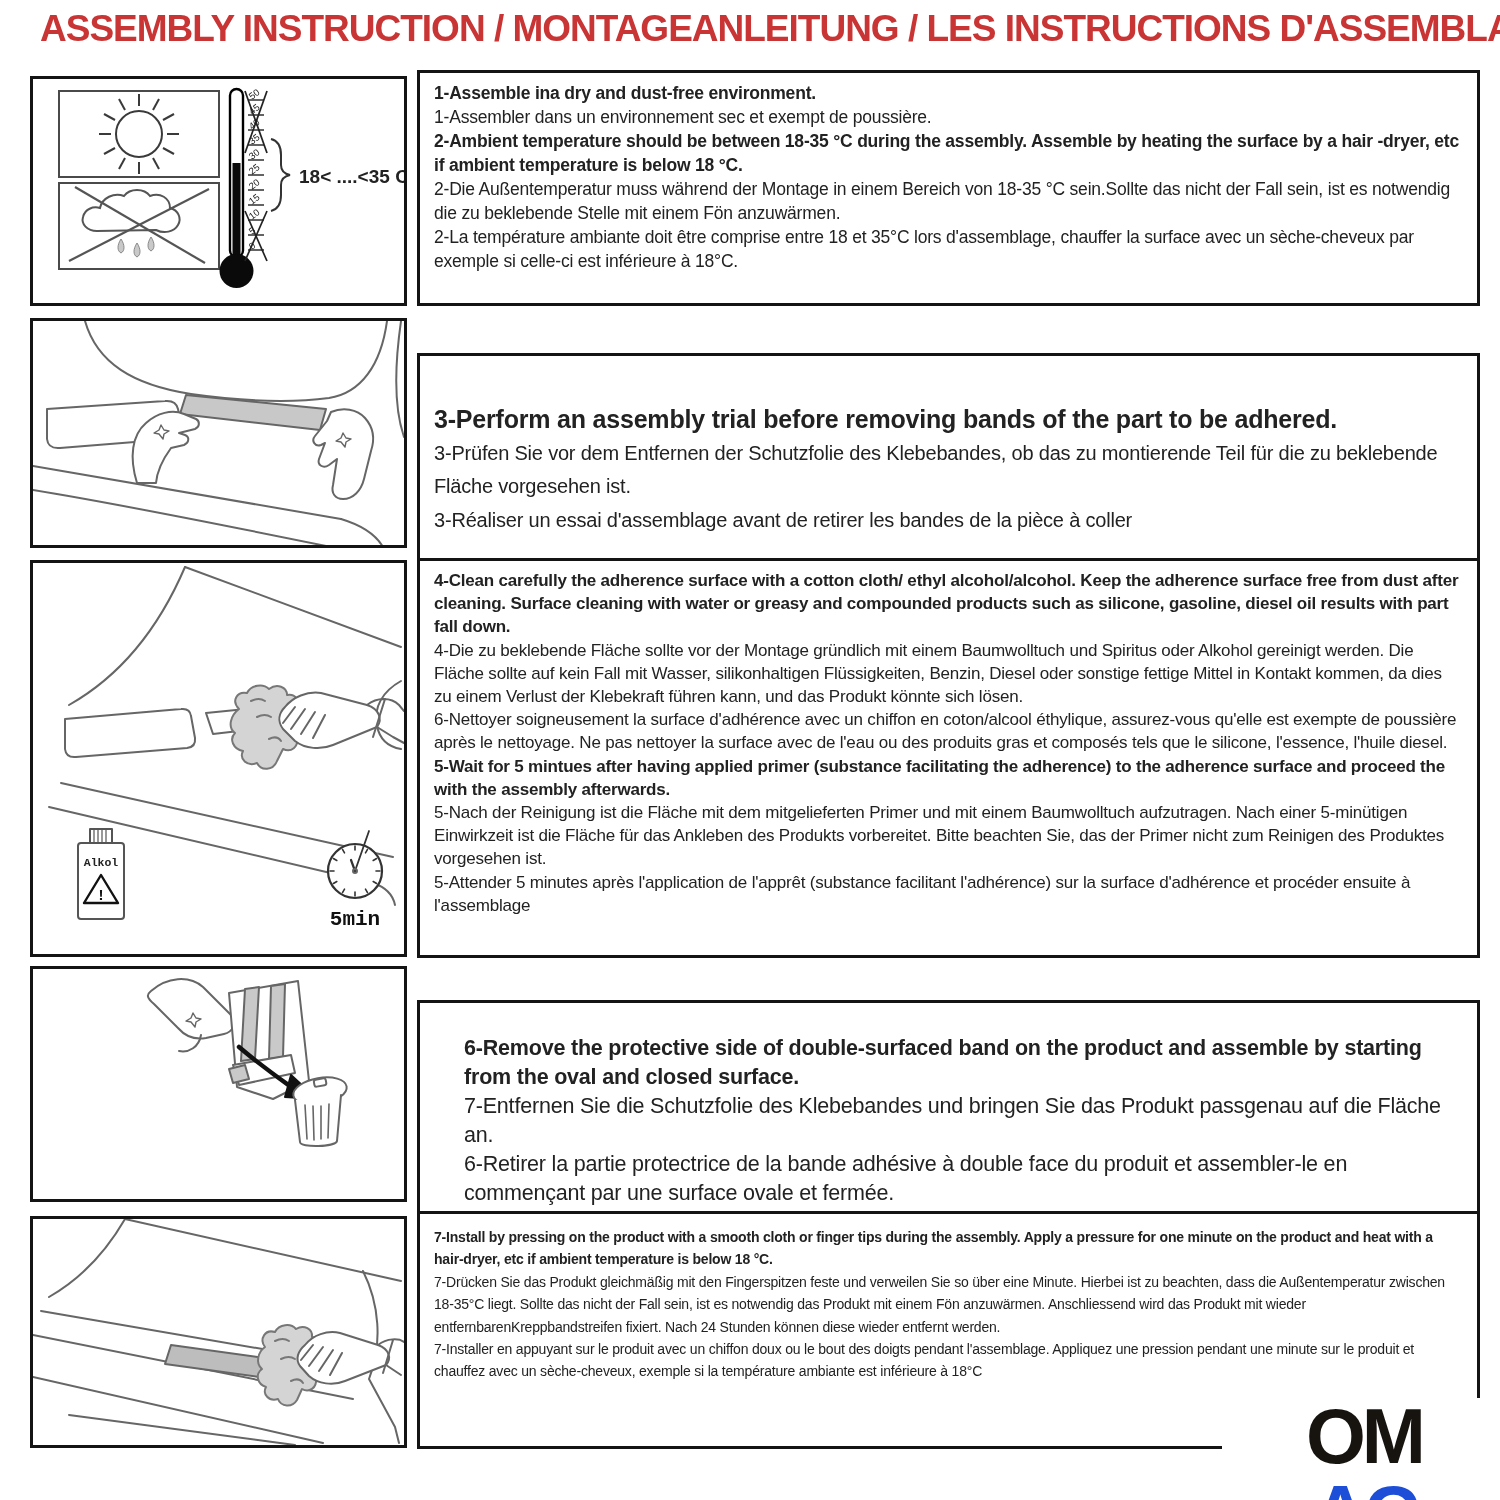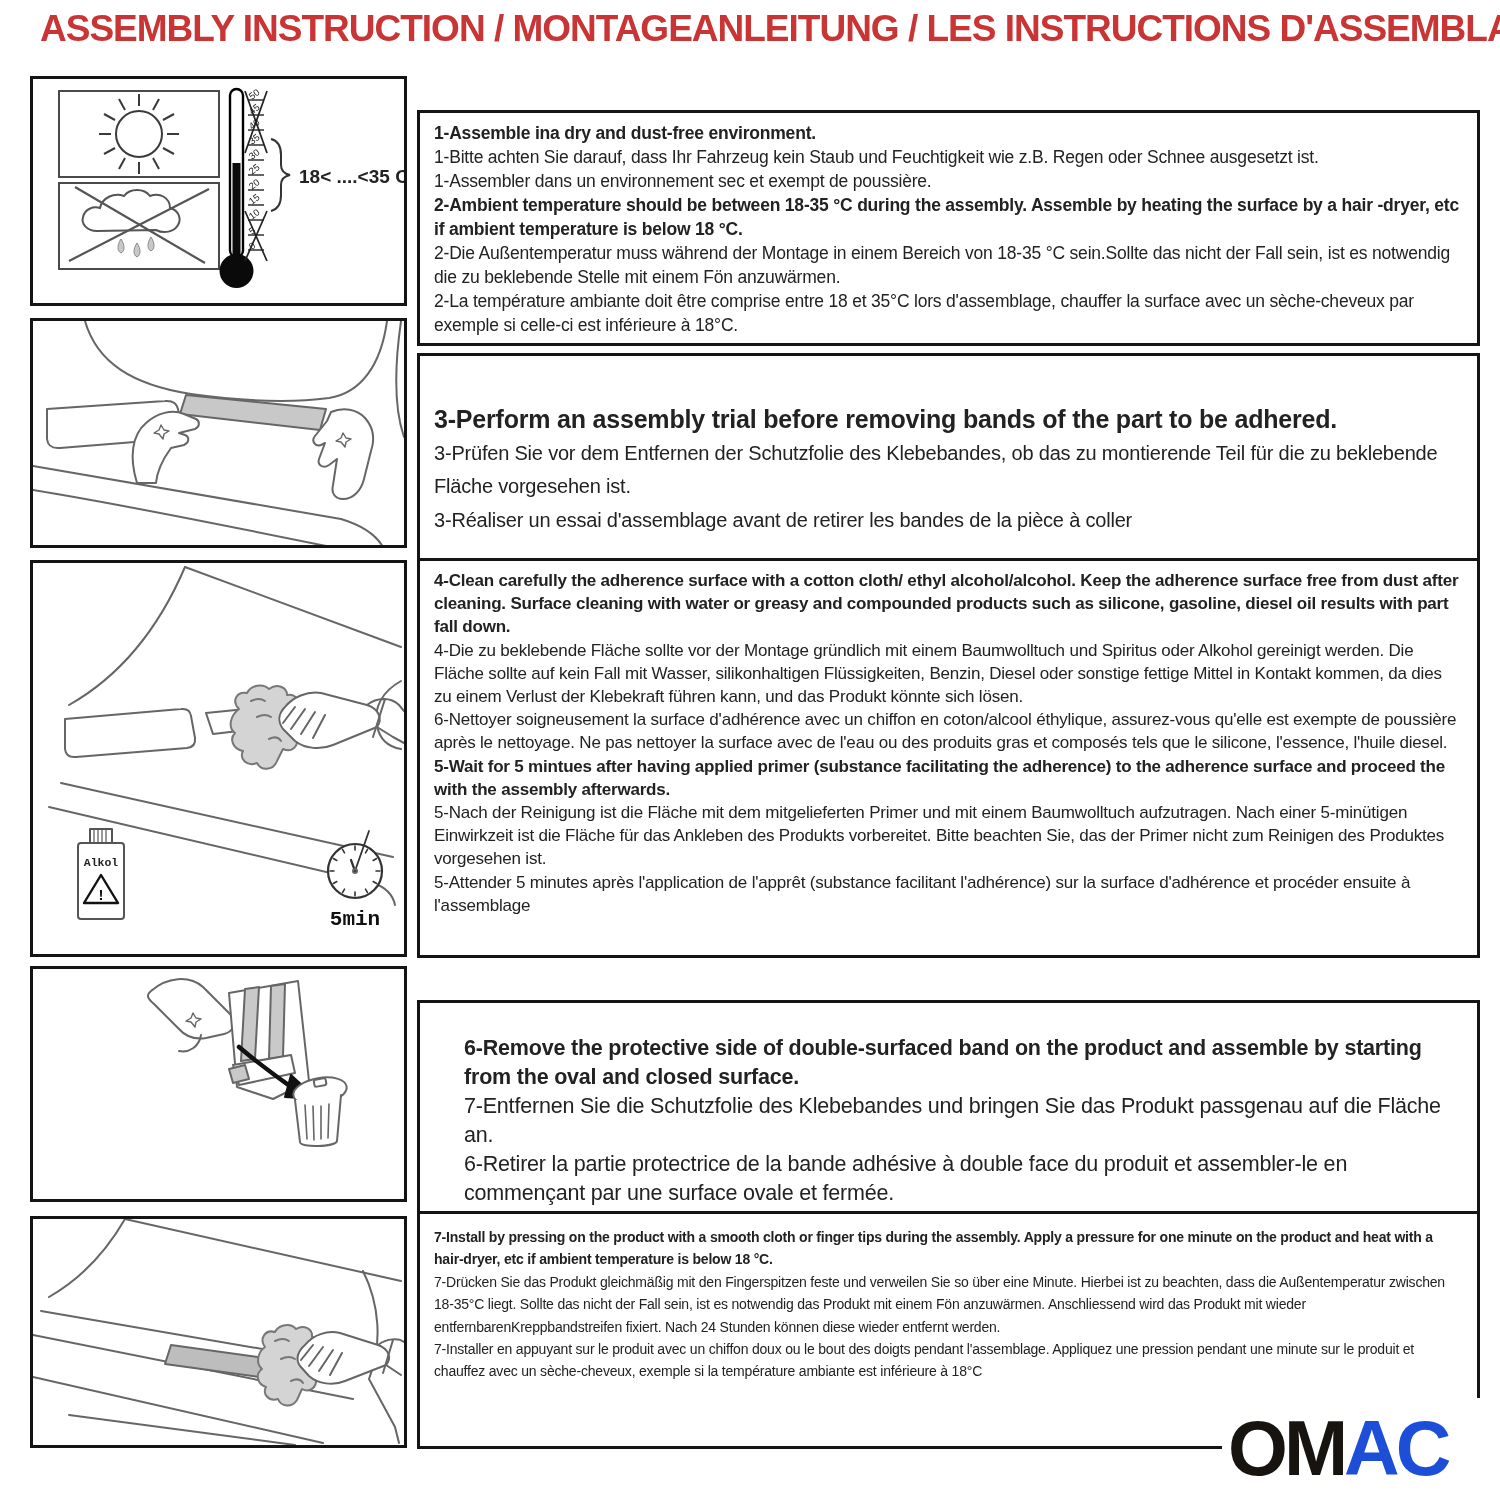--- a/index.html
+++ b/index.html
@@ -16,21 +16,21 @@
   .center{justify-content:center;margin-top:37px;}
   
   .s1 p{font-size:17.5px;line-height:24px;}
   .s2 p{font-size:20px;line-height:33.5px;}
   .s2 p.b{font-size:25px;}
   .s3 p{font-size:17px;line-height:23.2px;}
   .s4 p{font-size:21.5px;line-height:29px;}
   .s5 p{font-size:14px;line-height:22.4px;}
   svg{display:block;}
   .logo{position:absolute;left:1222px;top:1398px;width:278px;height:100px;background:#fff;
-        display:flex;align-items:center;justify-content:flex-start;padding-left:6px;box-sizing:border-box;}
+        display:flex;align-items:center;justify-content:flex-start;padding-left:6px;box-sizing:border-box;flex-direction:column;}
   .logo span{font-size:77px;font-weight:800;letter-spacing:-4px;line-height:1;}
   .logo .lk{color:#17130f;}
   .logo .lr{color:#1d4ed8;}
 </style>
 </head>
 <body>
 
 <div class="page">
 
   <div class="title">ASSEMBLY INSTRUCTION / MONTAGEANLEITUNG / LES INSTRUCTIONS D'ASSEMBLAGE</div>
@@ -96,23 +96,22 @@
           <line x1="212" y1="74" x2="234" y2="12"></line>
             <line x1="212" y1="12" x2="234" y2="74"></line>
           <line x1="212" y1="182" x2="234" y2="132"></line>
             <line x1="212" y1="132" x2="234" y2="182"></line>
         </g>
         <path d="M 238,60 C 246,62 248,68 248,76 L 248,86 C 248,92 252,95 257,96 C 252,97 248,100 248,106 L 248,116 C 248,124 246,130 238,132" fill="none" stroke="#333" stroke-width="2"></path>
         <text x="266" y="104" font-size="19" font-weight="600" fill="#222">18&lt; ....&lt;35 C</text>
       </g>
     </svg>
   </div>
-  <div class="box txt s1" style="top:70px;height:236px;margin-top:40px;">
+  <div class="box txt s1" style="top:70px;height:236px;">
     <p class="b">1-Assemble ina dry and dust-free environment.</p>
-    <p>1-Bitte achten Sie darauf, dass Ihr Fahrzeug kein Staub und Feuchtigkeit wie z.B. Regen oder Schnee ausgesetzt ist.</p>
     <p>1-Assembler dans un environnement sec et exempt de poussière.</p>
     <p class="b gap">2-Ambient temperature should be between 18-35 °C  during the assembly. Assemble by heating the surface by a hair -dryer, etc if ambient temperature is below 18 °C.</p>
     <p>2-Die Außentemperatur muss während der Montage in einem Bereich von 18-35 °C  sein.Sollte das nicht der Fall sein, ist es notwendig die zu beklebende Stelle mit einem Fön anzuwärmen.</p>
     <p>2-La température ambiante doit être comprise entre 18 et 35°C lors d'assemblage, chauffer la surface avec un sèche-cheveux par exemple si celle-ci est inférieure à 18°C.</p>
   </div>
 
   <div class="box illo" style="top:318px;height:230px;">
     <svg viewBox="0 0 371 224" width="371" height="224" fill="none" stroke="#666" stroke-width="2" stroke-linecap="round" stroke-linejoin="round">
       <path d="M 52,0 C 64,42 100,64 158,73 C 215,81 258,82 296,77 C 328,72 348,44 354,0"></path>
       <path d="M 368,0 C 362,42 360,84 371,116"></path>

